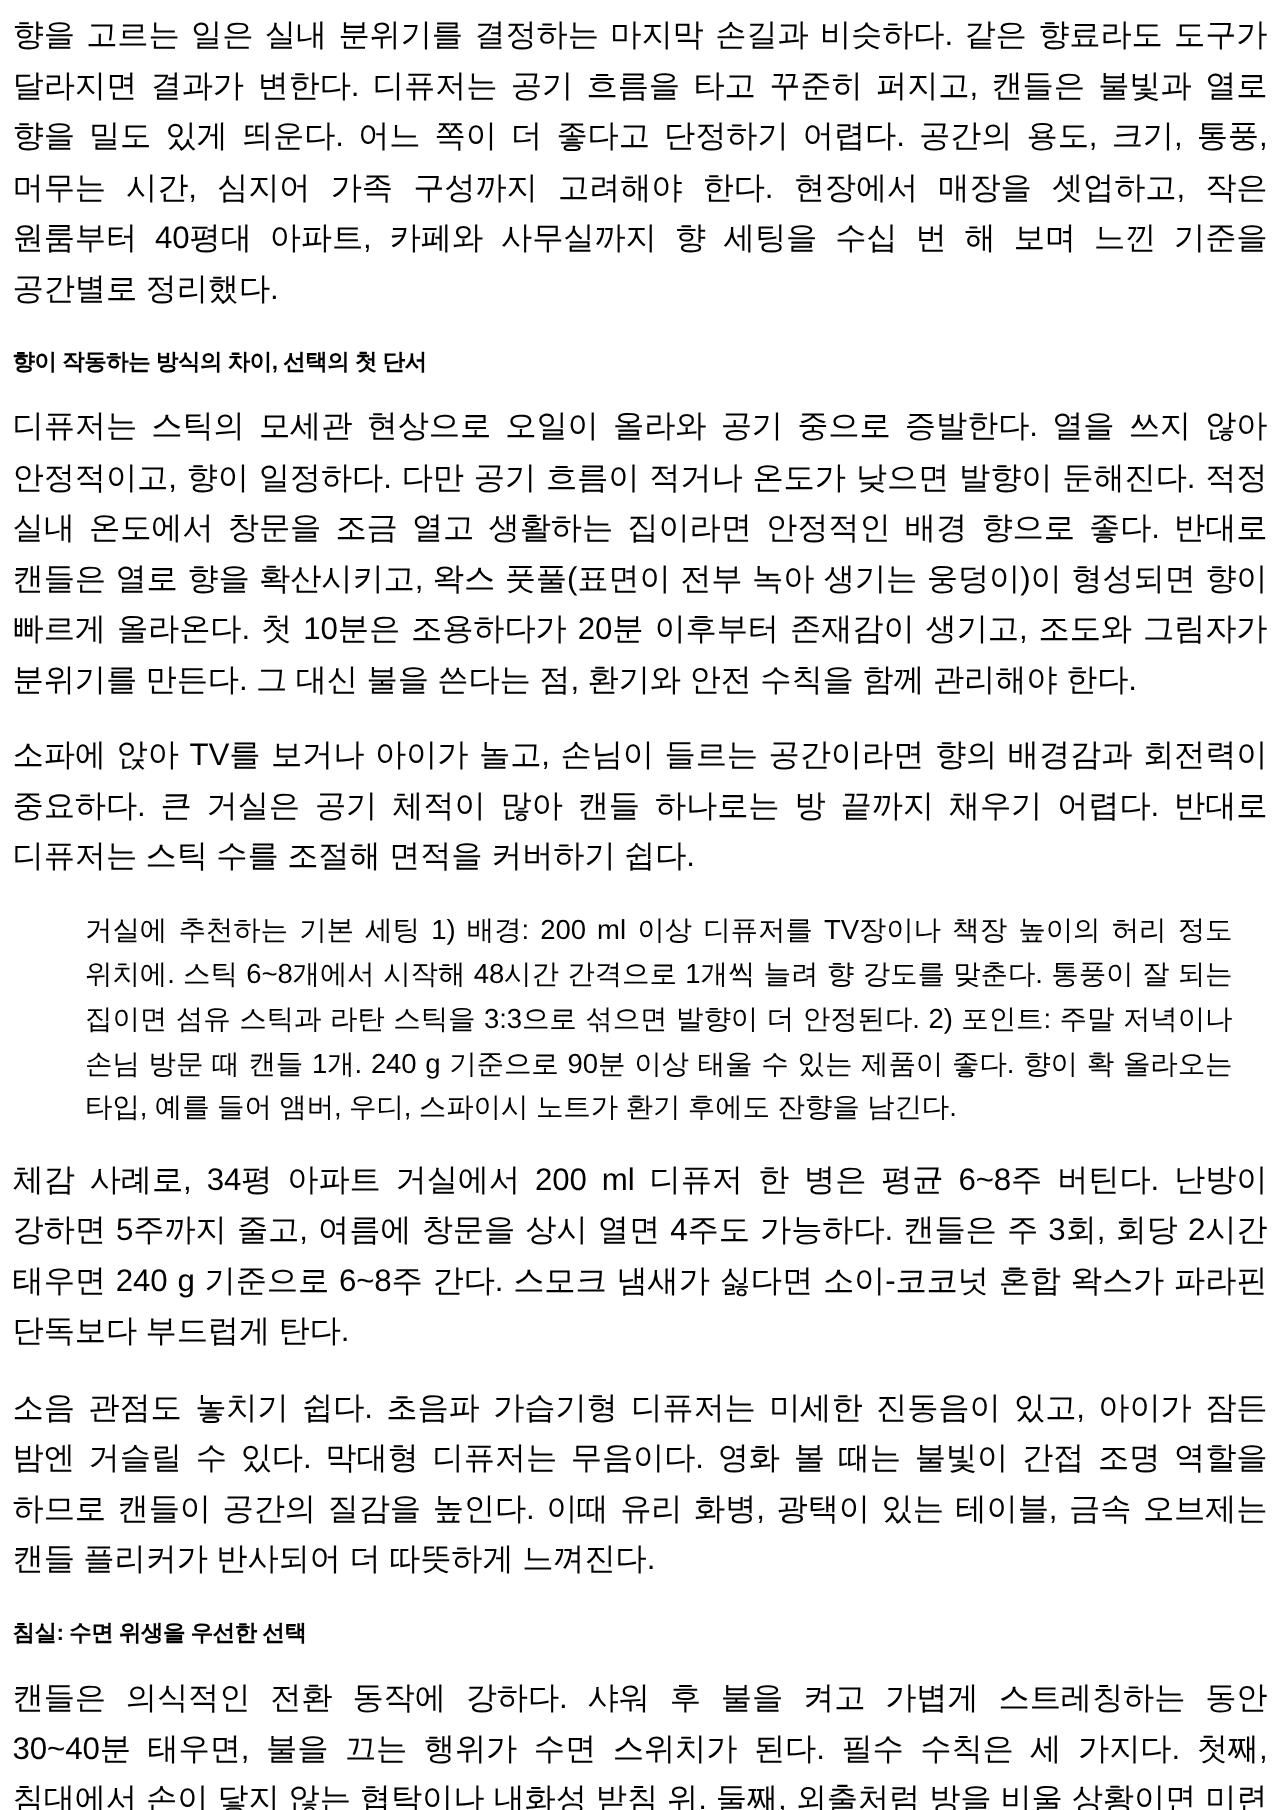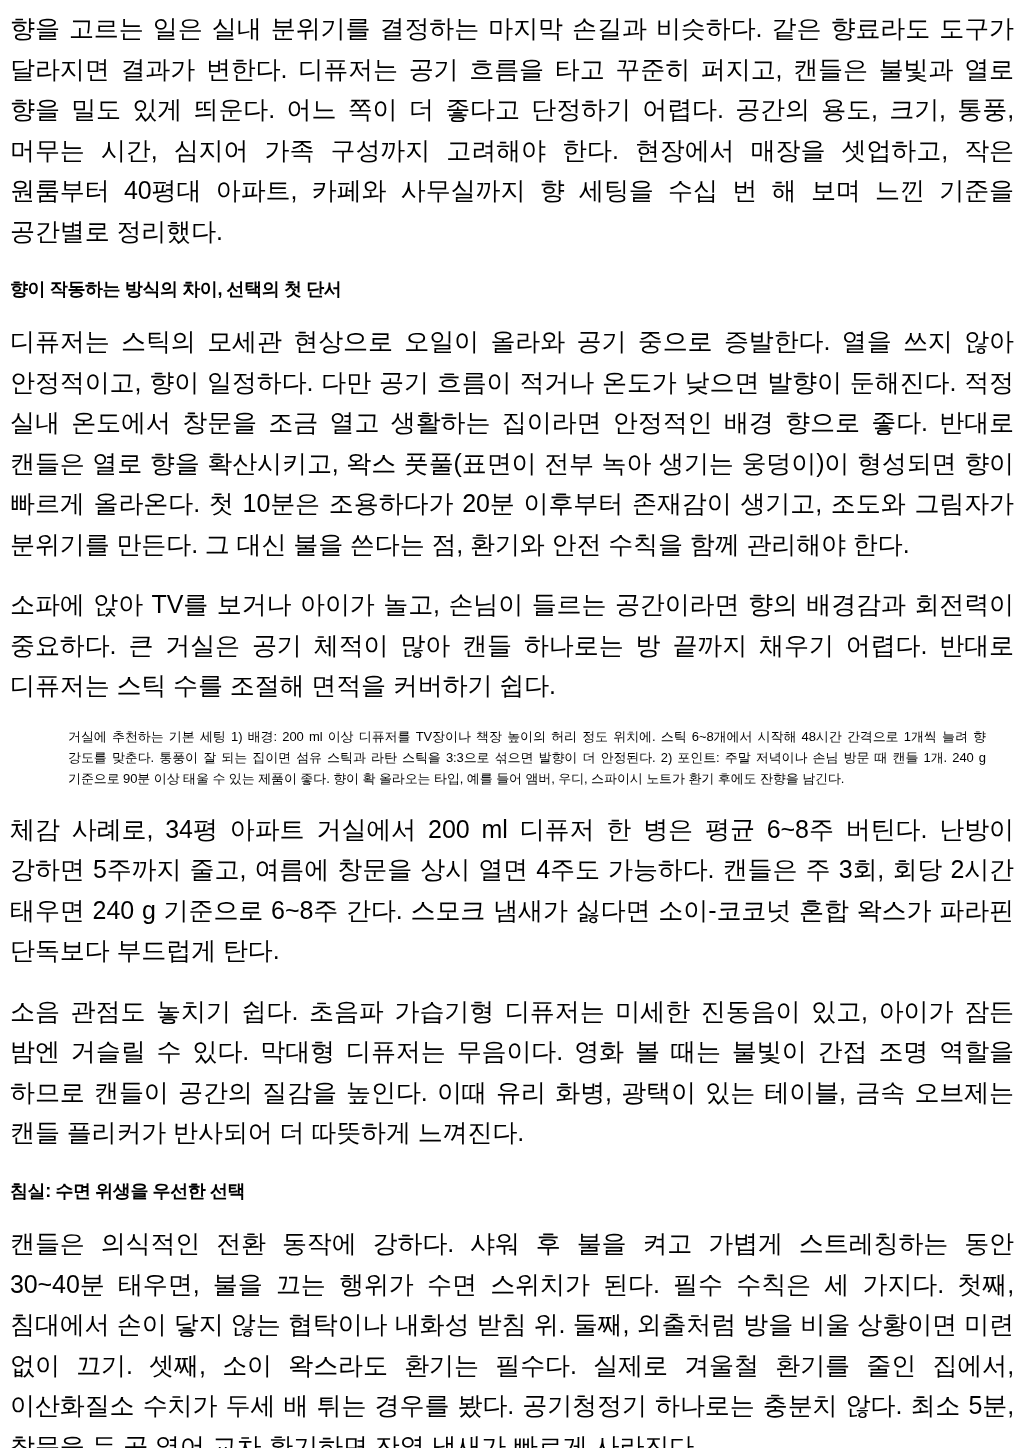--- a/index.html
+++ b/index.html
@@ -32,21 +32,21 @@
     line-height: 1.35;
     font-weight: bold;
     letter-spacing: -0.4px;
   }
   .lead {
     margin-top: 0;
   }
   blockquote {
     margin: 18px 0 20px 0;
     padding: 0 28px 0 58px;
-    font-size: 13px;
+    font-size: 22px;
     line-height: 1.62;
     text-align: justify;
     word-break: keep-all;
     letter-spacing: -0.1px;
   }
 </style>
 </head>
 <body>
 
 <div class="page">

